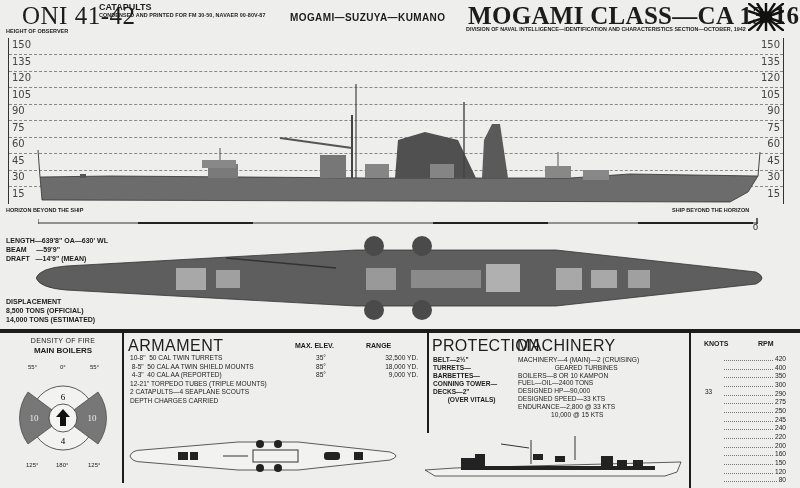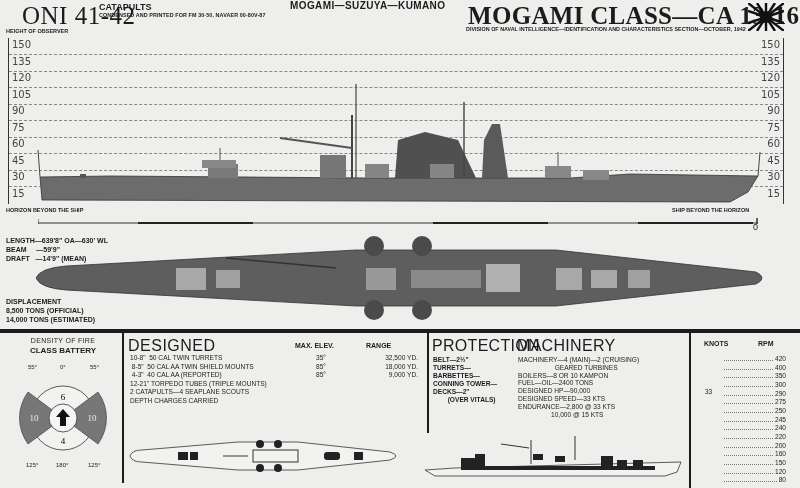--- a/index.html
+++ b/index.html
@@ -5,21 +5,21 @@
   * { box-sizing: border-box; margin: 0; padding: 0; }
   html, body { width: 800px; height: 488px; overflow: hidden; background: #eeeeec; }
   body { position: relative; font-family: "Liberation Sans", sans-serif; color: #1c1c1c; }
 
   .abs { position: absolute; }
 
   
   .oni-title { left: 22px; top: 2px; font-family: "Liberation Serif", serif; font-size: 25px; font-weight: normal; letter-spacing: 0.5px; }
   .restricted { left: 99px; top: 3px; font-size: 9px; font-weight: bold; line-height: 9px; }
   .condensed { left: 99px; top: 12px; font-size: 5.4px; font-weight: bold; letter-spacing: 0.1px; white-space: nowrap; }
-  .ship-names { left: 290px; top: 0; font-size: 10px; font-weight: bold; letter-spacing: 0.4px; }
+  .ship-names { left: 290px; top: 12px; font-size: 10px; font-weight: bold; letter-spacing: 0.4px; }
   .class-title { left: 468px; top: 2px; font-family: "Liberation Serif", serif; font-size: 25px; font-weight: bold; letter-spacing: 0.3px; white-space: nowrap; }
   .division { left: 466px; top: 26px; font-size: 5.4px; font-weight: bold; white-space: nowrap; }
   .flag { left: 748px; top: 3px; width: 36px; height: 28px; }
 
   .height-label { left: 6px; top: 28px; font-size: 5.5px; font-weight: bold; }
 
   
   .chart-frame { left: 8px; top: 38px; width: 776px; height: 166px; border-left: 1px solid #333; border-right: 1px solid #333; }
   .gridline { position: absolute; left: 0; right: 0; height: 0; border-top: 1px dashed #888; }
   .tick-l { position: absolute; left: 3px; font-size: 10px; color: #444; font-family: "DejaVu Sans", sans-serif; }
@@ -204,40 +204,40 @@
   <div>8,500 TONS (OFFICIAL)</div>
   <div>14,000 TONS (ESTIMATED)</div>
 </div>
 
 <div class="abs divider-h"></div>
 <div class="divider-v" style="left:122px; top:333px; height:150px"></div>
 <div class="divider-v" style="left:427px; top:333px; height:100px"></div>
 <div class="divider-v" style="left:689px; top:333px; height:155px"></div>
 
 <div class="abs dof-title">DENSITY OF FIRE</div>
-<div class="abs dof-sub">CLASS BATTERY</div>
+<div class="abs dof-sub">MAIN BOILERS</div>
 <span class="abs dof-angle" style="left:28px; top:364px">55°</span>
 <span class="abs dof-angle" style="left:60px; top:364px">0°</span>
 <span class="abs dof-angle" style="left:90px; top:364px">55°</span>
 <svg class="abs dof-svg" viewBox="0 0 110 80">
   <circle cx="55" cy="38" r="32" fill="#f2f2f0" stroke="#333" stroke-width="0.8"></circle>
   <path d="M55,38 L20,12 A44,44 0 0,0 20,64 Z" fill="#777" stroke="#333" stroke-width="0.6"></path>
   <path d="M55,38 L90,12 A44,44 0 0,1 90,64 Z" fill="#777" stroke="#333" stroke-width="0.6"></path>
   <circle cx="55" cy="38" r="14" fill="#f4f4f2" stroke="#333" stroke-width="0.8"></circle>
   <path d="M55,29 L62,37 L58,37 L58,46 L52,46 L52,37 L48,37 Z" fill="#111"></path>
   <text x="55" y="20" text-anchor="middle" font-size="9" font-family="Liberation Serif, serif">6</text>
   <text x="55" y="64" text-anchor="middle" font-size="9" font-family="Liberation Serif, serif">4</text>
   <text x="26" y="41" text-anchor="middle" font-size="9" fill="#eee" font-family="Liberation Serif, serif">10</text>
   <text x="84" y="41" text-anchor="middle" font-size="9" fill="#eee" font-family="Liberation Serif, serif">10</text>
 </svg>
 <span class="abs dof-angle" style="left:26px; top:462px">125°</span>
 <span class="abs dof-angle" style="left:56px; top:462px">180°</span>
 <span class="abs dof-angle" style="left:88px; top:462px">125°</span>
 
-<div class="abs arm-title">DESIGNED</div>
+<div class="abs arm-title">ARMAMENT</div>
 <div class="arm-head" style="left:295px">MAX. ELEV.</div>
 <div class="arm-head" style="left:366px">RANGE</div>
 <div class="abs arm-rows">
   <div style="white-space:pre">10-8"  50 CAL TWIN TURRETS</div>
   <div style="white-space:pre"> 8-5"  50 CAL AA TWIN SHIELD MOUNTS</div>
   <div style="white-space:pre"> 4-3"  40 CAL AA (REPORTED)</div>
   <div style="white-space:pre">12-21" TORPEDO TUBES (TRIPLE MOUNTS)</div>
   <div style="white-space:pre">2 CATAPULTS—4 SEAPLANE SCOUTS</div>
   <div style="white-space:pre">DEPTH CHARGES CARRIED</div>
 </div>

